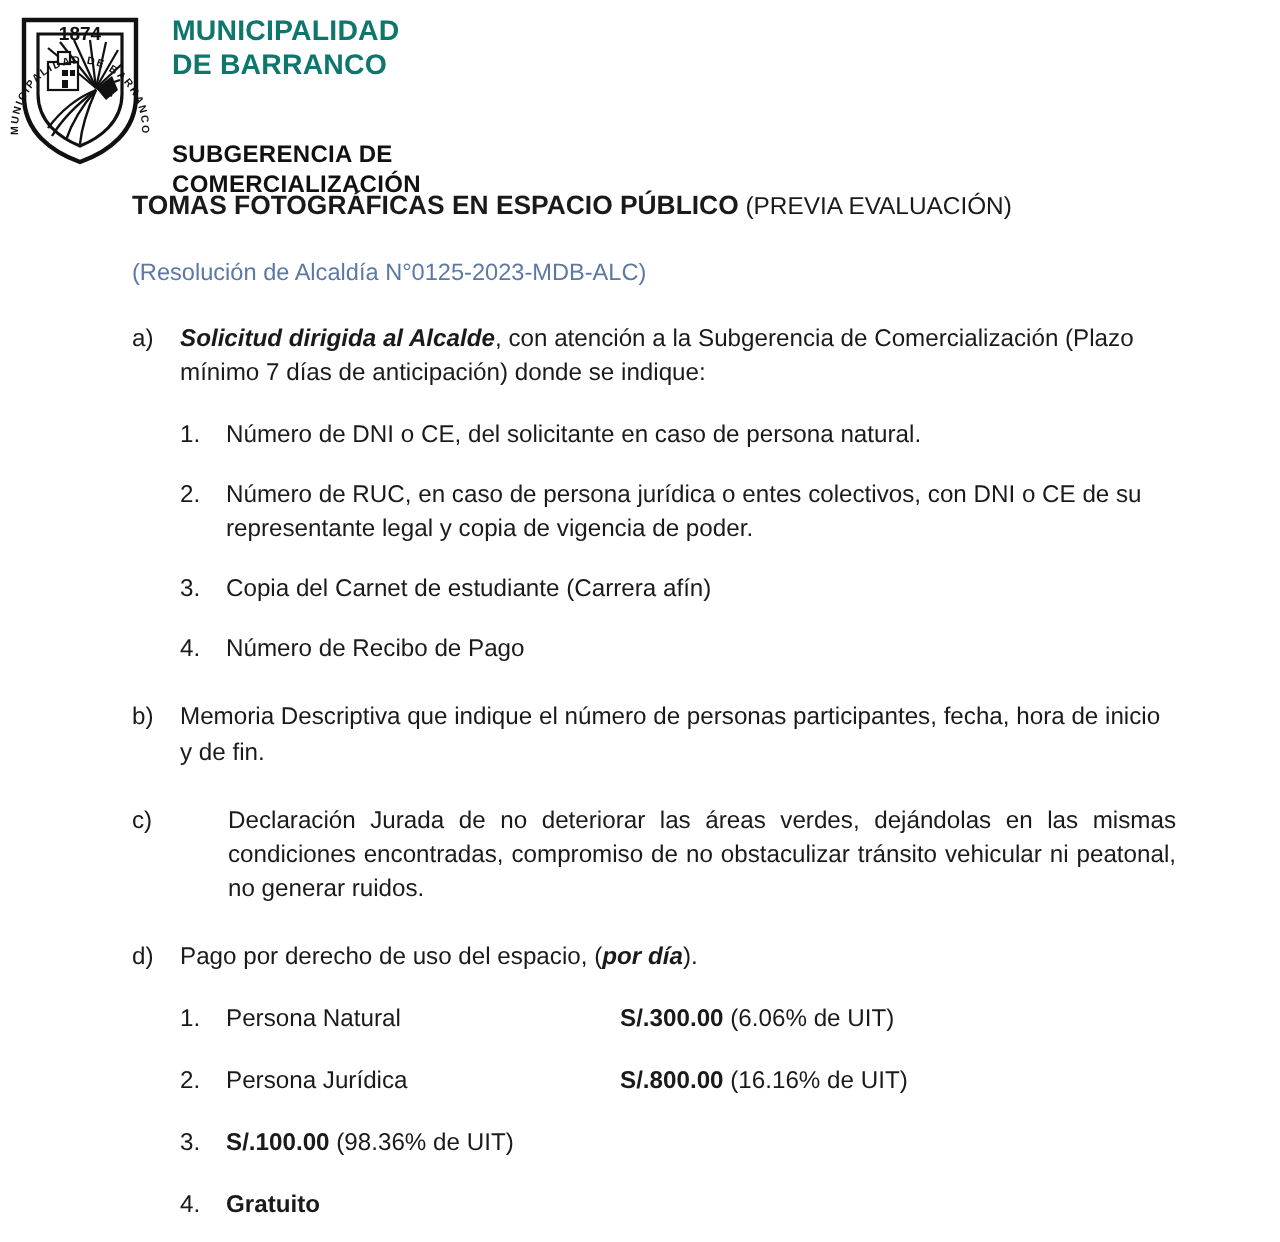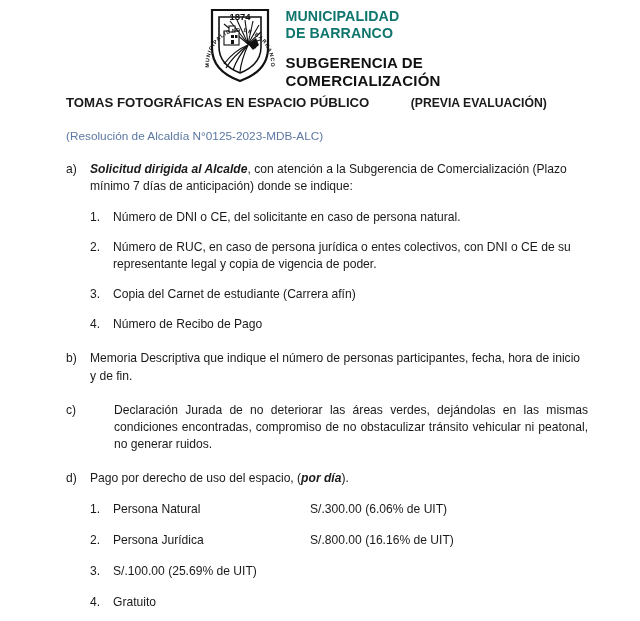--- a/index.html
+++ b/index.html
@@ -17,21 +17,20 @@
     position: relative;
   }
 
   
   .header {
     display: flex;
     align-items: flex-start;
     padding: 4px 0 0 4px;
     height: 86px;
     box-sizing: border-box;
-    justify-content: center;
   }
   .crest {
     width: 72px;
     height: 80px;
     flex: 0 0 72px;
     position: relative;
   }
   .crest svg { display: block; }
 
   .org-block {
@@ -39,39 +38,39 @@
     padding-top: 4px;
   }
   .org-title {
     font-size: 14.2px;
     font-weight: bold;
     line-height: 1.18;
     letter-spacing: 0.1px;
     color: #0f766e;
   }
   .org-sub {
-    margin-top: 12px;
-    font-size: 15px;
+    margin-top: 28px;
+    font-size: 12px;
     font-weight: bold;
     line-height: 1.25;
     letter-spacing: 0.15px;
     color: #111;
   }
 
   
   .doc {
     padding: 0 52px 0 66px;
   }
   .doc-title {
     font-size: 13.2px;
     line-height: 1.3;
     margin-top: 8px;
   }
   .doc-title .bold { font-weight: bold; }
-  .doc-title .reg { font-weight: bold; font-size: 12.2px; margin-left: 38px; }
+  .doc-title .reg { font-weight: normal; font-size: 12.2px; }
 
   .doc-subtitle {
     font-size: 11.8px;
     color: #5c78a3;
     margin-top: 17px;
     line-height: 1.3;
   }
 
   .clause {
     display: flex;
@@ -123,21 +122,21 @@
     flex: 0 0 23px;
     width: 23px;
   }
   .fee-label {
     flex: 0 0 197px;
     width: 197px;
   }
   .fee-amount {
     flex: 1 1 auto;
   }
-  .fee-amount .bold { font-weight: normal; }
+  .fee-amount .bold { font-weight: bold; }
 
   .note {
     margin-top: 22px;
     font-size: 12.1px;
     line-height: 1.45;
     text-align: justify;
     text-justify: inter-word;
   }
 </style>
 </head>
@@ -268,21 +267,21 @@
       <span class="fee-label">Persona Natural</span>
       <span class="fee-amount"><span class="bold">S/.300.00</span><span> (6.06% de UIT)</span></span>
     </div>
     <div class="fee-row">
       <span class="fee-num">2.</span>
       <span class="fee-label">Persona Jurídica</span>
       <span class="fee-amount"><span class="bold">S/.800.00</span><span> (16.16% de UIT)</span></span>
     </div>
     <div class="fee-row">
       <span class="fee-num">3.</span>
-      <span class="fee-amount"><span class="bold">S/.100.00</span><span> (25.69% de UIT)</span></span>
+      <span class="fee-amount"><span class="bold">S/.100.00</span><span> (98.36% de UIT)</span></span>
     </div>
     <div class="fee-row">
       <span class="fee-num">4.</span>
       <span class="fee-amount"><span class="bold">Gratuito</span><span></span></span>
     </div>
   </div>
 
   <div class="note">
     
   </div>

